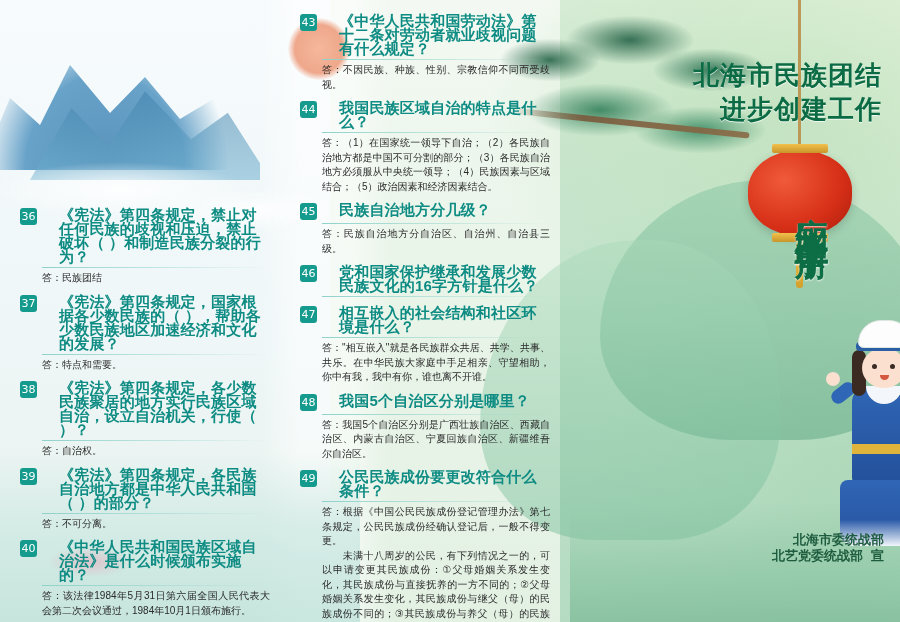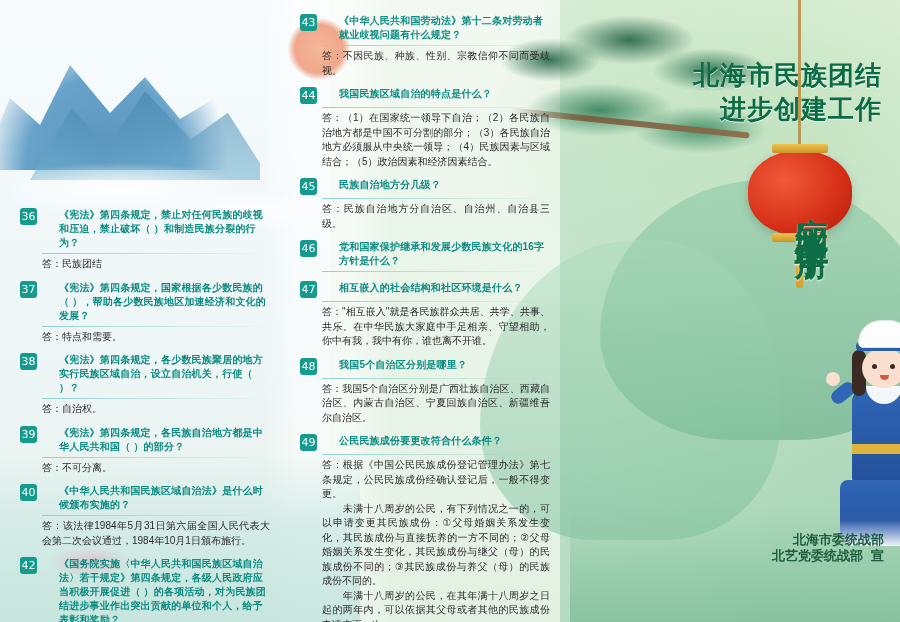--- a/index.html
+++ b/index.html
@@ -79,21 +79,21 @@
   .num{
     flex:0 0 auto;
     width:17px;height:17px;border-radius:3px;
     background:#159b8e;color:#fff;
     font-size:11px;line-height:17px;text-align:center;
     font-family:"DejaVu Sans",sans-serif;
   }
   .q{
     flex:1 1 auto;
     color:#0e8c83;
-    font-size:10px;line-height:14px;
+    font-size:15px;line-height:14px;
     font-weight:bold;
     letter-spacing:.2px;
   }
   .a{
     margin-top:3px;margin-left:22px;
     color:#2a2a2a;
     font-size:10px;line-height:14.5px;
     text-align:justify;
     text-indent:0;
   }

